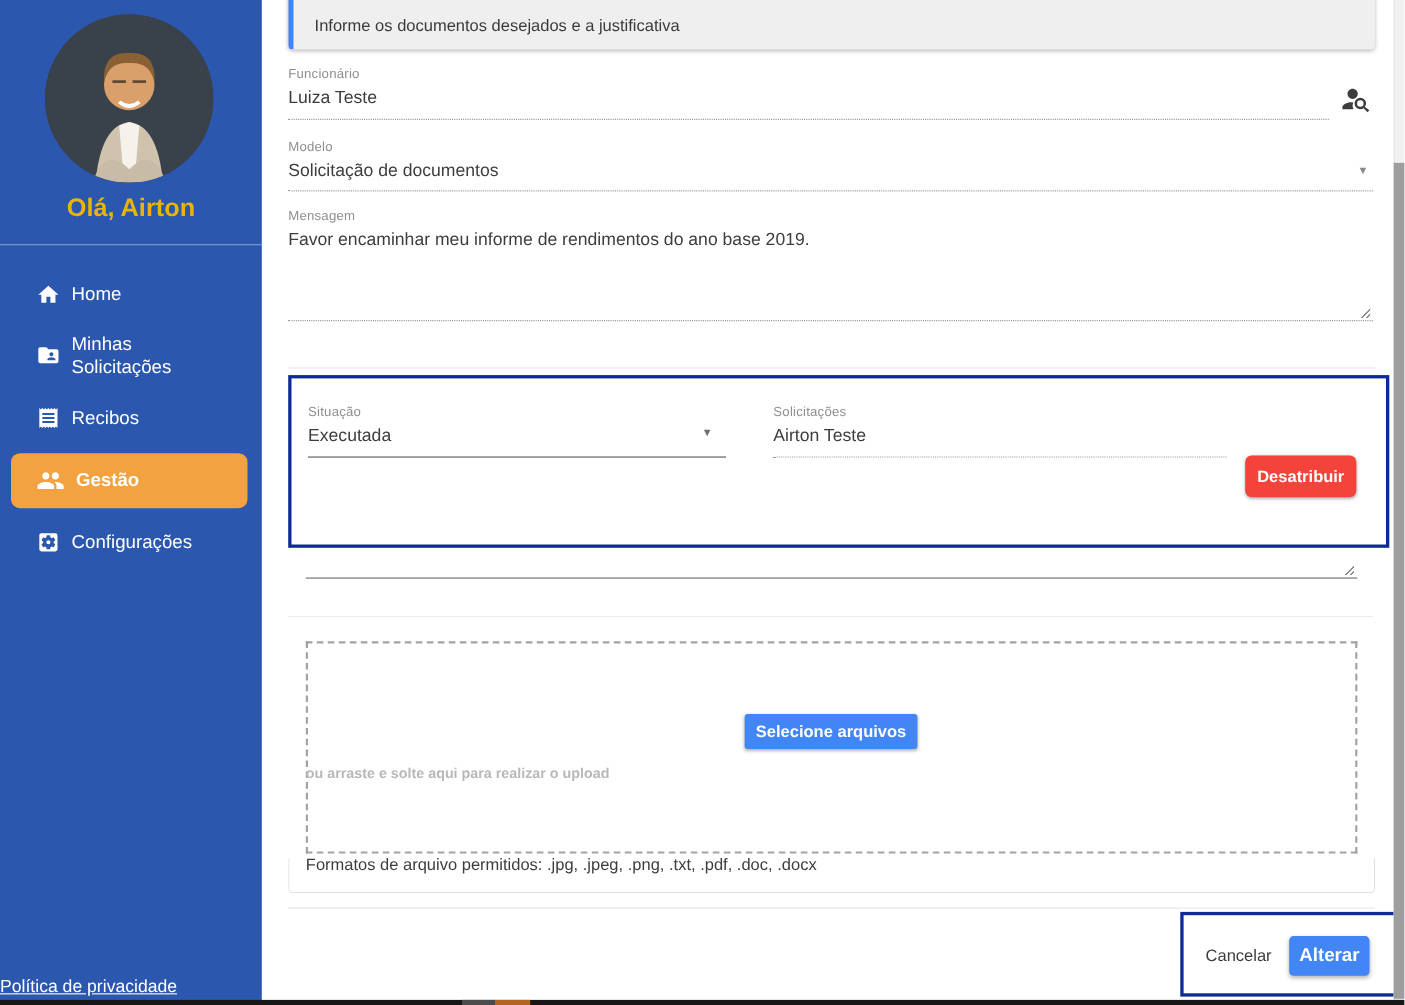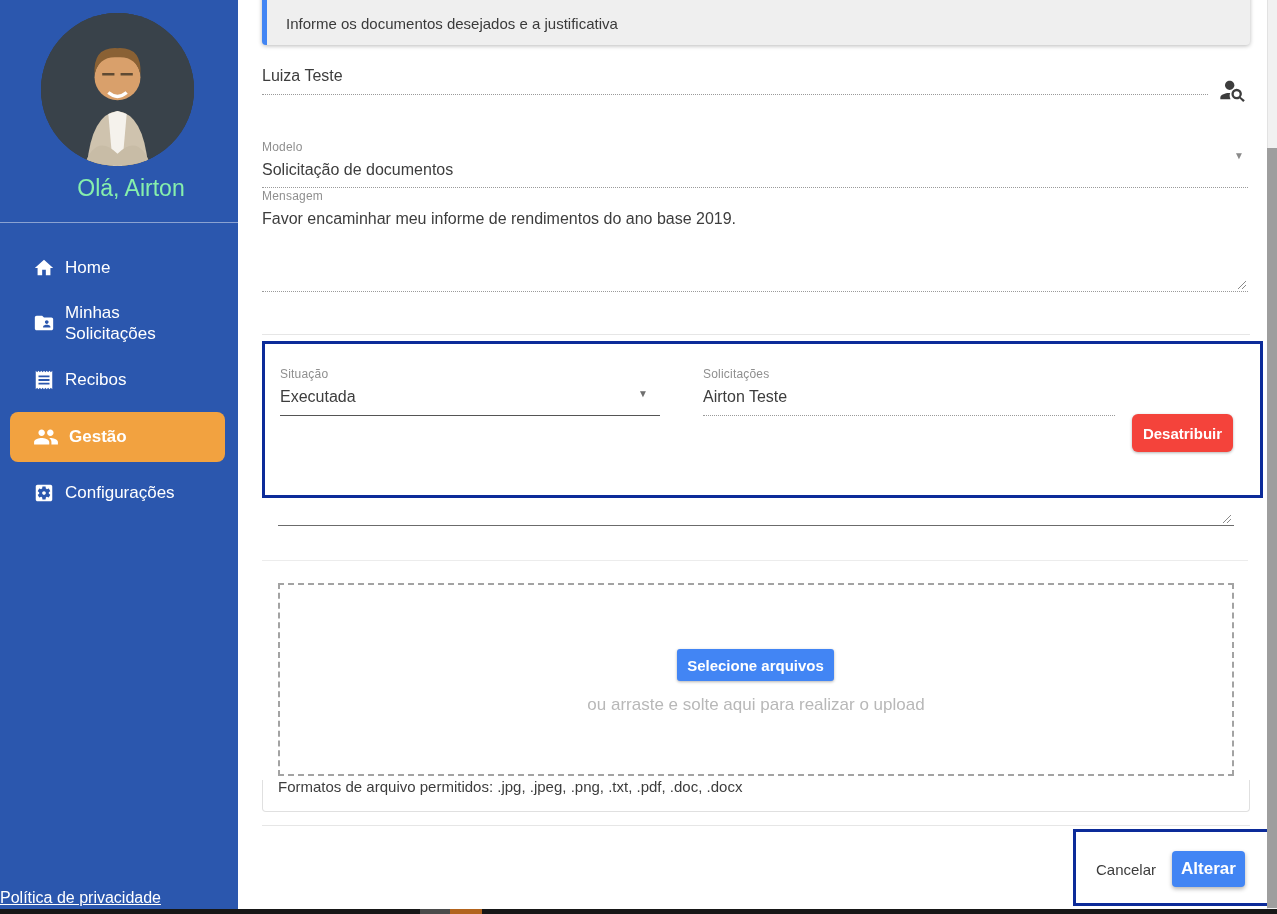--- a/index.html
+++ b/index.html
@@ -3,21 +3,21 @@
 <meta charset="utf-8">
 <style>
   * { margin:0; padding:0; box-sizing:border-box; }
   html,body { width:1277px; height:914px; }
   body { font-family:"Liberation Sans", sans-serif; background:#fff; }
   .app { position:relative; width:1277px; height:914px; overflow:hidden; background:#fff; }
 
   
   .sidebar { position:absolute; left:0; top:0; width:238px; height:914px; background:#2B57AE; color:#fff; }
   .avatar { position:absolute; left:41px; top:13px; width:153px; height:153px; border-radius:50%; overflow:hidden; background:#3d464d; }
-  .greeting { position:absolute; top:175px; left:0; width:238px; text-align:center; font-size:23px; font-weight:normal; color:#86efac;margin-left:12px; }
+  .greeting { position:absolute; top:175px; left:0; width:238px; text-align:center; font-size:23px; font-weight:bold; color:#eab308; }
   .side-divider { position:absolute; top:222px; left:0; width:238px; border-top:1px solid rgba(255,255,255,0.45); }
   .nav-item { position:absolute; left:0; width:238px; display:flex; align-items:center; gap:10px; padding-left:33px; color:#fff; font-size:17px; cursor:pointer; }
   .nav-item svg { flex:0 0 auto; }
   .nav-home   { top:252px; height:32px; }
   .nav-minhas { top:297px; height:52px; }
   .nav-minhas .nav-label { width:125px; line-height:21px; }
   .nav-recibos{ top:364px; height:32px; }
   .nav-gestao { top:412px; left:10px; width:215px; height:50px; background:#F2A240; border-radius:8px; font-weight:bold; padding-left:23px; }
   .nav-config { top:477px; height:32px; }
   .privacy { position:absolute; bottom:7px; left:0; width:238px; font-size:16px; color:#fff; text-decoration:underline; cursor:pointer; }
@@ -27,21 +27,21 @@
             border-left:5px solid #4285F4; border-radius:4px; box-shadow:0 1px 4px rgba(0,0,0,0.28);
             display:flex; align-items:flex-end; padding:0 0 13px 19px; font-size:15px; color:#3a3a3a; }
   .field-label { font-size:12px; color:#8f8f8f; letter-spacing:.2px; }
   .field-value { font-size:16px; color:#3d3d3d; margin-top:7px; }
   .dotted { border-bottom:1px dotted #9a9a9a; }
 
   .f-funcionario { position:absolute; left:262px; top:60px; width:946px; }
   .f-funcionario .field-value { padding-bottom:9px; }
   .icon-person-search { position:absolute; left:1218px; top:76px; width:28px; height:28px; cursor:pointer; }
 
-  .f-modelo { position:absolute; left:262px; top:140px; width:986px; }
+  .f-modelo { position:absolute; left:262px; top:126px; width:986px; }
   .f-modelo .field-value { padding-bottom:8px; }
   .caret { position:absolute; font-size:10px; color:#8a8a8a; }
   .caret-modelo { left:1234px; top:150px; }
 
   .f-mensagem { position:absolute; left:262px; top:189px; width:986px; height:103px; }
   .f-mensagem .area { height:80px; }
   .resize-handle { position:absolute; width:10px; height:10px;
       background:repeating-linear-gradient(135deg, transparent 0 2px, #8a8a8a 2px 3px);
       clip-path:polygon(100% 0, 0 100%, 100% 100%); }
   .rh-mensagem { left:1236px; top:279px; }
@@ -64,21 +64,21 @@
   .f-resposta { position:absolute; left:280px; top:430px; width:954px; }
   .resposta-line { position:absolute; left:278px; top:525px; width:956px; border-top:1px solid #6b6b6b; }
   .rh-resposta { left:1221px; top:513px; }
 
   .div-2 { left:262px; top:560px; width:986px; border-top-color:#ececec; }
 
   .dropzone { position:absolute; left:278px; top:583px; width:956px; height:193px; border:2px dashed #a3a3a3; cursor:pointer; }
   .btn-select { position:absolute; left:677px; top:649px; width:157px; height:32px; background:#4285F4; border:none;
                 color:#fff; font-weight:bold; font-size:15px; border-radius:3px; cursor:pointer;
                 box-shadow:0 1px 3px rgba(0,0,0,0.3); font-family:"Liberation Sans", sans-serif; }
-  .drop-hint { position:absolute; left:278px; top:695px; width:956px; text-align:center; font-size:17px; font-weight:normal; color:#b8b8b8; }
+  .drop-hint { position:absolute; left:278px; top:695px; width:956px; text-align:left; font-size:13px; font-weight:bold; color:#b8b8b8; }
   .formats { position:absolute; left:278px; top:778px; font-size:15px; color:#3d3d3d; }
 
   .card-bottom { position:absolute; left:262px; top:780px; width:988px; height:32px;
                  border:1px solid #e0e0e0; border-top:none; border-radius:0 0 4px 4px; }
   .div-3 { left:262px; top:825px; width:988px; }
 
   .btn-cancel { position:absolute; left:1088px; top:852px; width:76px; height:34px; background:transparent; border:none;
                 font-size:15px; color:#3c3c3c; cursor:pointer; font-family:"Liberation Sans", sans-serif; }
   .btn-submit { position:absolute; left:1172px; top:851px; width:73px; height:36px; background:#4285F4; border:none;
                 color:#fff; font-weight:bold; font-size:17px; border-radius:4px; cursor:pointer;
@@ -152,20 +152,21 @@
     </div>
 
     <div class="privacy">Política de privacidade</div>
   </div>
 
   <div class="banner">
     <span>Informe os documentos desejados e a justificativa</span>
   </div>
 
   <div class="f-funcionario dotted">
+    <div class="field-label">Funcionário</div>
     <div class="field-value">Luiza Teste</div>
   </div>
   <svg class="icon-person-search" viewBox="0 0 24 24" fill="#3d3d3d">
     <path d="M10 12c2.21 0 4-1.79 4-4s-1.79-4-4-4-4 1.79-4 4 1.79 4 4 4z"></path>
     <path d="M2 20v-1.5C2 15.83 6.67 14.5 9 14.5c.43 0 .93.05 1.45.14A6.5 6.5 0 0 0 10 17c0 1.09.27 2.11.74 3H2z"></path>
     <path d="M19.43 18.02A4.47 4.47 0 0 0 20.5 15.5 4.5 4.5 0 1 0 16 20c.94 0 1.81-.29 2.53-.78l3.05 3.05 1.42-1.42-3.57-2.83zM16 18a2.5 2.5 0 1 1 0-5 2.5 2.5 0 0 1 0 5z"></path>
   </svg>
 
   <div class="f-modelo dotted">
     <div class="field-label">Modelo</div>

